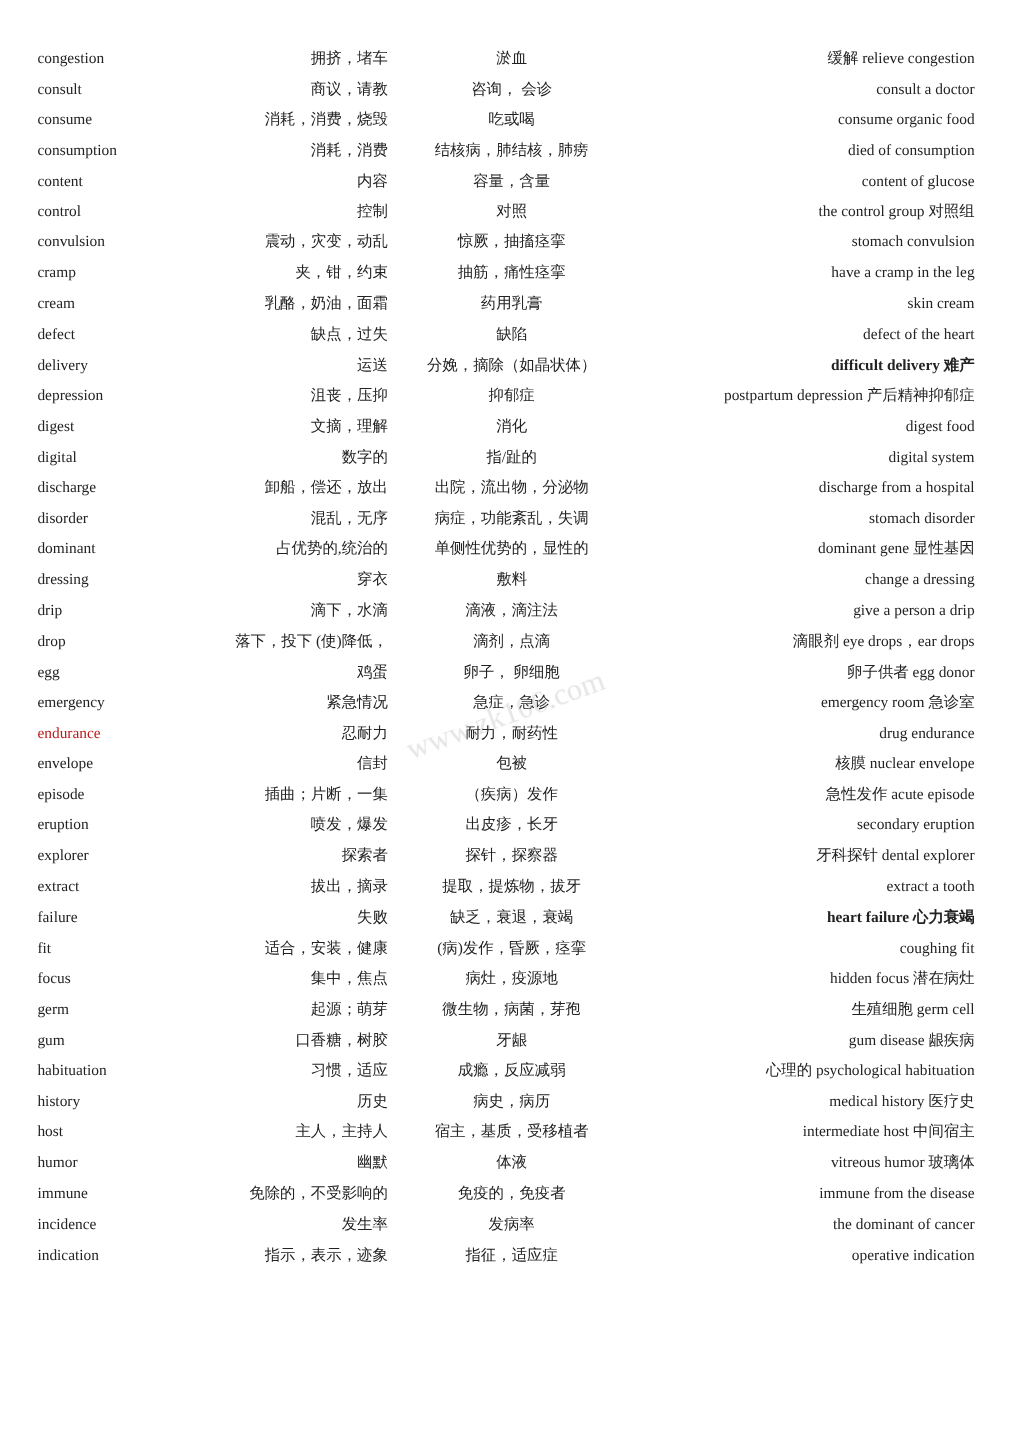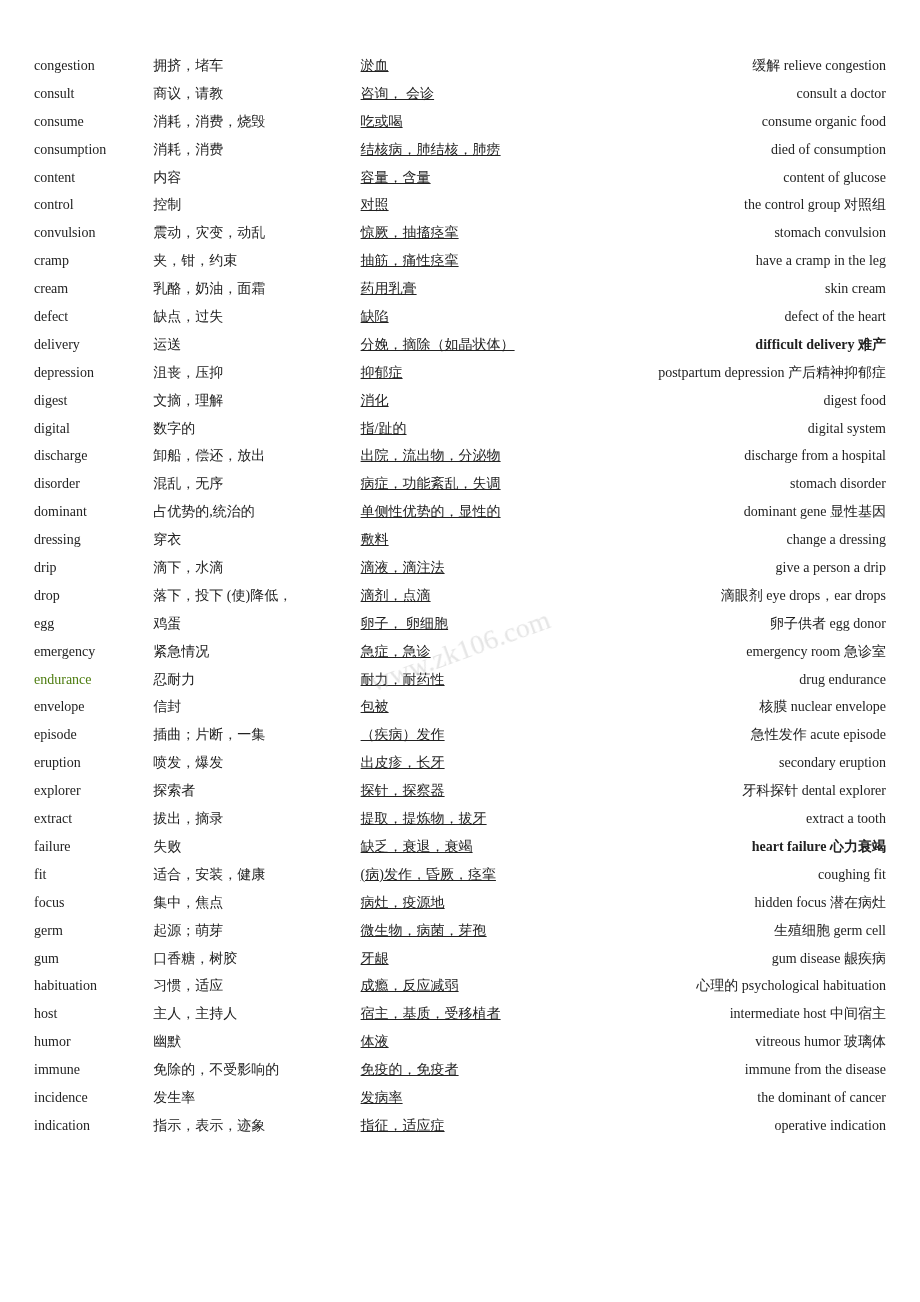--- a/index.html
+++ b/index.html
@@ -10,47 +10,46 @@
     body {
       background: #fff;
       font-family: "SimSun", "宋体", serif;
       font-size: 14px;
       color: #222;
       padding: 40px 30px;
     }
     .vocab-table {
       width: 100%;
       border-collapse: collapse;
-      margin-top: 12px;
     }
     .vocab-table tr {
       line-height: 1.85;
     }
     .vocab-table td {
       padding: 1px 4px;
       vertical-align: top;
     }
     .col-word {
       width: 120px;
       font-weight: normal;
     }
     .col-cn {
       width: 210px;
+      text-align: right;
     }
     .col-mid {
       width: 220px;
-      text-align: left;
-      text-decoration: underline;
+      text-align: center;
     }
     .col-en {
       width: 320px;
       text-align: right;
     }
     .red-word {
-      color: #4d7c0f;
+      color: #b91c1c;
     }
     .watermark {
       position: fixed;
       top: 50%;
       left: 50%;
       transform: translate(-50%, -50%) rotate(-20deg);
       font-size: 28px;
       color: rgba(180,180,180,0.35);
       pointer-events: none;
       white-space: nowrap;
@@ -262,20 +261,26 @@
         <td class="col-mid">牙龈</td>
         <td class="col-en">gum disease 龈疾病</td>
       </tr>
       <tr>
         <td class="col-word">habituation</td>
         <td class="col-cn">习惯，适应</td>
         <td class="col-mid">成瘾，反应减弱</td>
         <td class="col-en">心理的 psychological habituation</td>
       </tr>
       <tr>
+        <td class="col-word">history</td>
+        <td class="col-cn">历史</td>
+        <td class="col-mid">病史，病历</td>
+        <td class="col-en">medical history 医疗史</td>
+      </tr>
+      <tr>
         <td class="col-word">host</td>
         <td class="col-cn">主人，主持人</td>
         <td class="col-mid">宿主，基质，受移植者</td>
         <td class="col-en">intermediate host 中间宿主</td>
       </tr>
       <tr>
         <td class="col-word">humor</td>
         <td class="col-cn">幽默</td>
         <td class="col-mid">体液</td>
         <td class="col-en">vitreous humor 玻璃体</td>

